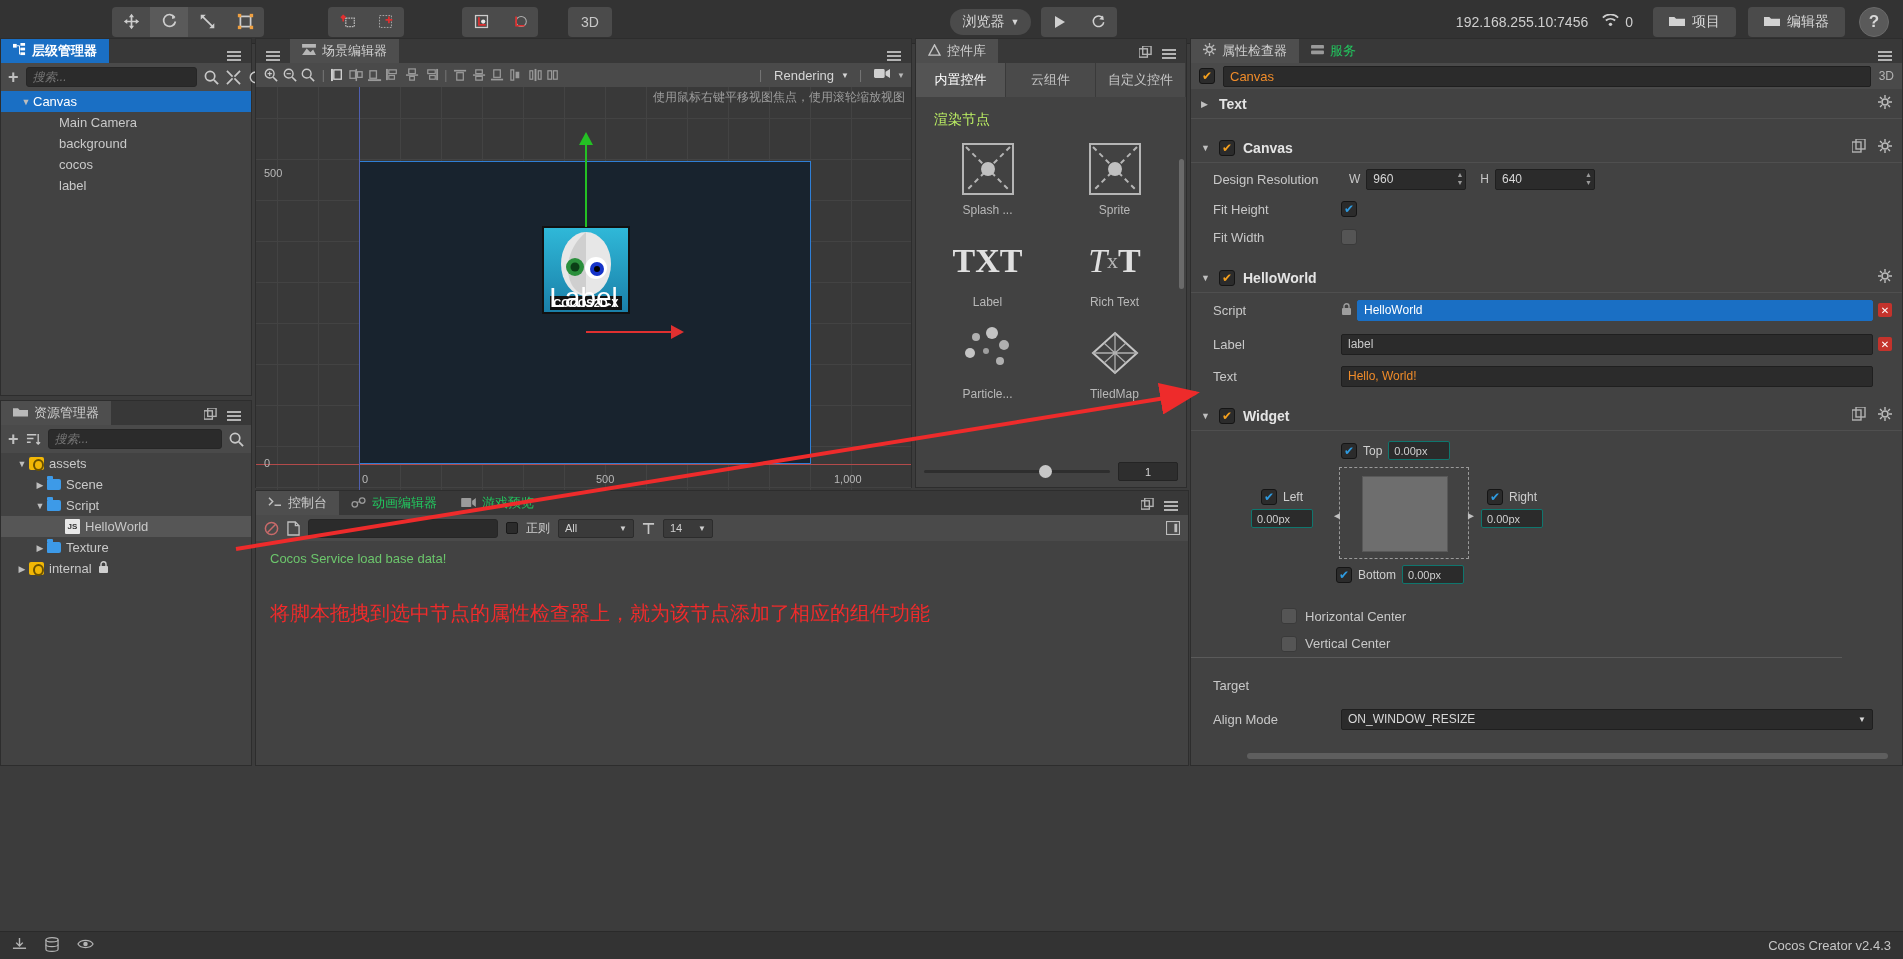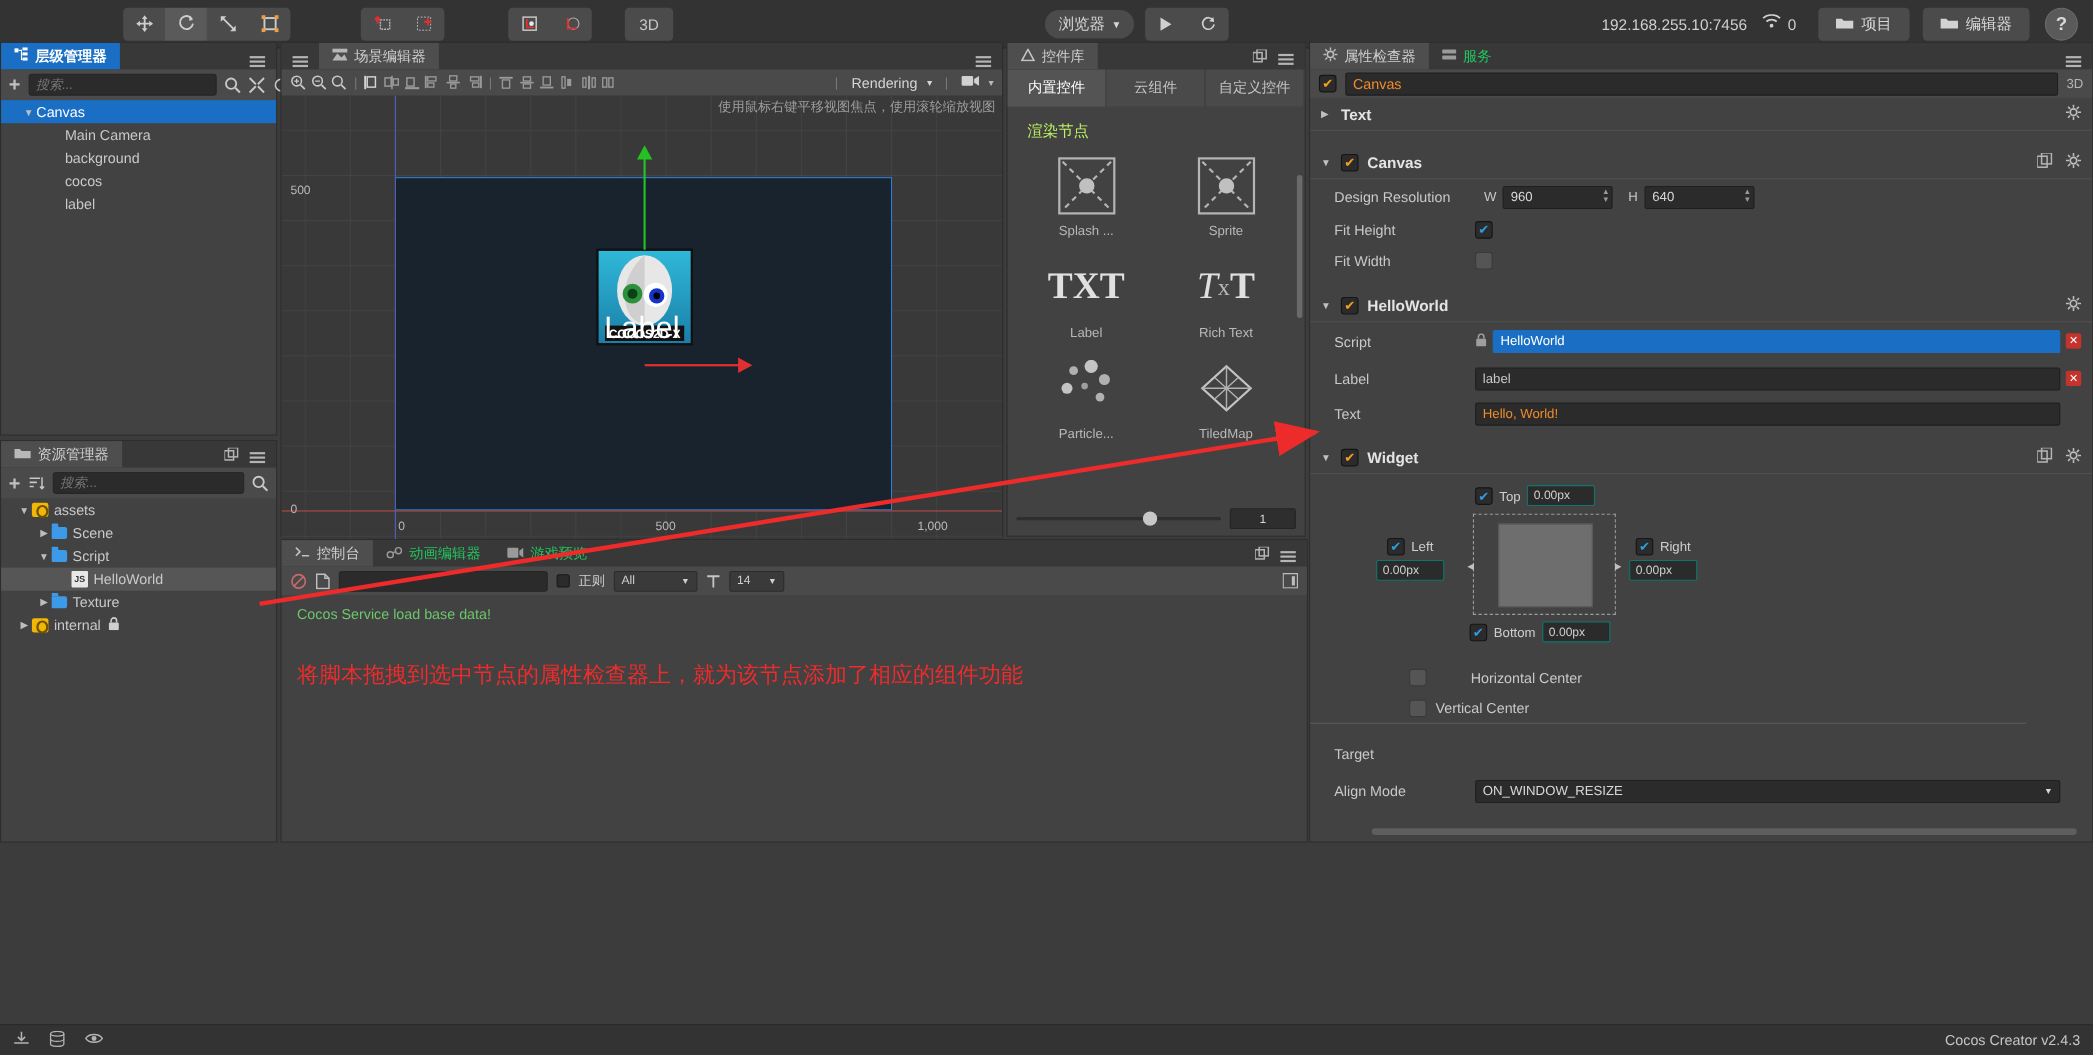--- a/index.html
+++ b/index.html
@@ -1043,21 +1043,21 @@
 
       <div style="position:absolute;left:145px;top:128px;display:flex;align-items:center;gap:6px;">
         <span class="ck-blue">✔</span>
         <span style="font-size:12px;">Bottom</span>
         <div class="px-field">
           <span>0.00px</span>
         </div>
       </div>
     </div>
 
-    <div class="prop-row" style="padding-left:90px;gap:32px;">
+    <div class="prop-row" style="padding-left:90px;">
       <span class="ck-off"></span>
       <span style="margin-left:8px;">Horizontal Center</span>
     </div>
     <div class="prop-row" style="padding-left:90px;border-bottom:1px solid #5a5a5a;margin-right:60px;">
       <span class="ck-off"></span>
       <span style="margin-left:8px;">Vertical Center</span>
     </div>
 
     <div class="prop-row" style="position:relative;height:38px;margin-top:8px;">
       <span class="prop-label">Target</span>

